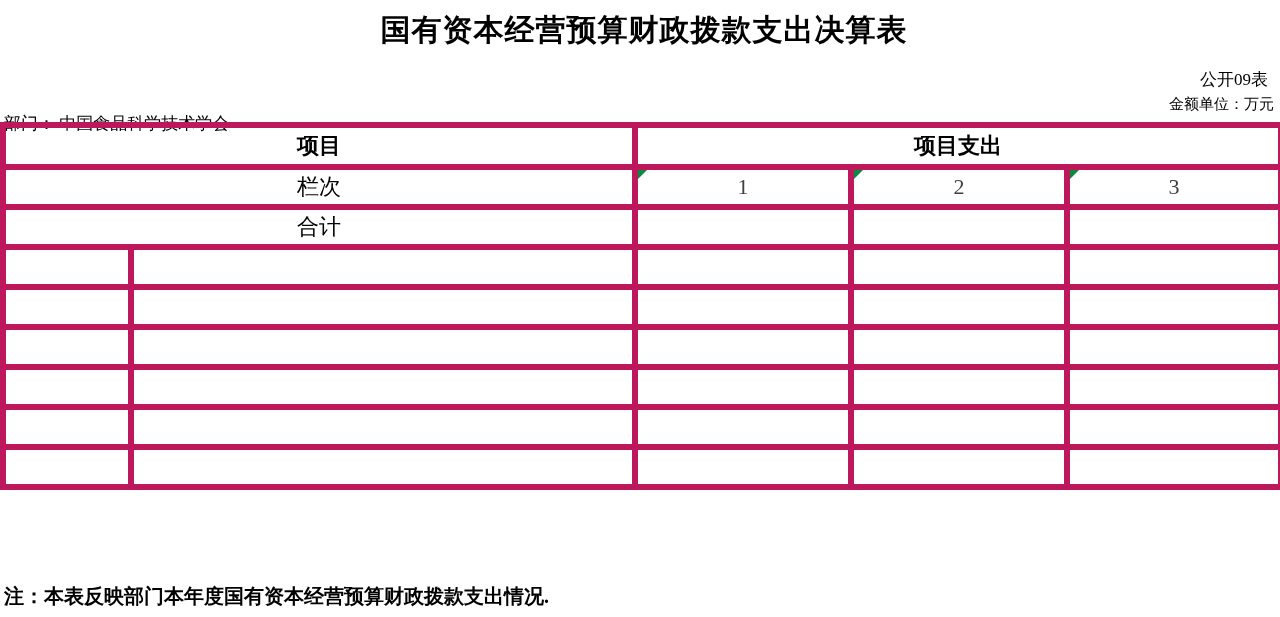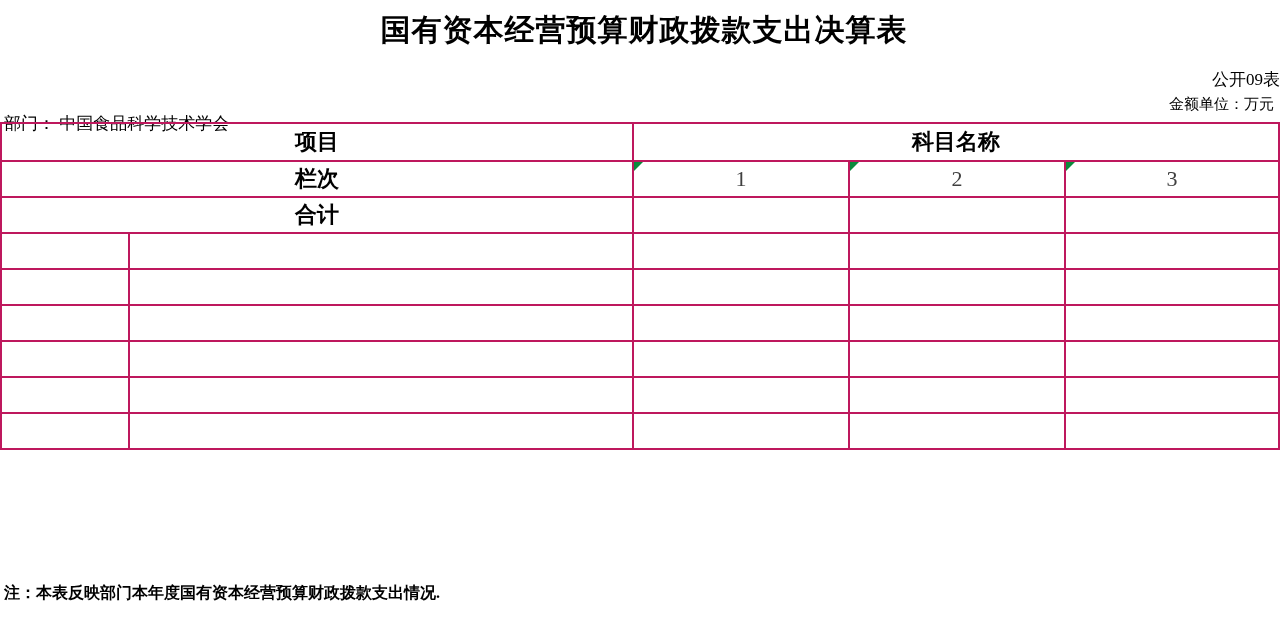--- a/index.html
+++ b/index.html
@@ -24,21 +24,21 @@
   .doc-title {
     text-align: center;
     font-size: 30px;
     font-weight: bold;
     letter-spacing: 1px;
     margin: 10px 0 4px 8px;
     font-family: Liberation Serif, serif;
   }
   .sheet-no {
     position: absolute;
-    right: 0;
+    right: 12px;
     top: 58px;
     font-size: 17px;
   }
   .meta-row {
     position: absolute;
     top: 85px;
     left: 0;
     width: 1280px;
     height: 24px;
   }
@@ -58,21 +58,21 @@
   }
   table.main {
     position: absolute;
     top: 112px;
     left: 0px;
     width: 1278px;
     border-collapse: collapse;
     table-layout: fixed;
   }
   table.main td {
-    border: 2px solid #be185d;
+    border: 6px solid #be185d;
     padding: 0;
     text-align: center;
     vertical-align: middle;
     font-size: 22px;
     font-family: "Liberation Serif", "DejaVu Serif", serif;
   }
   .head-cell {
     font-weight: bold;
     height: 36px;
   }
@@ -81,21 +81,21 @@
     height: 108px;
   }
   .code-cell {
     font-weight: bold;
     font-size: 21px;
     line-height: 1.15;
     text-align: left;
     padding-left: 3px !important;
   }
   .row-label {
-    font-weight: bold;
+    font-weight: normal;
     height: 34px;
   }
   .num-head {
     color: #404040;
     font-size: 21px;
     font-weight: normal;
   }
   .empty-row td {
     height: 34px;
   }
@@ -107,21 +107,21 @@
     position: absolute;
     top: 0;
     left: 0;
     border-top: 9px solid #0a8a3c;
     border-right: 9px solid transparent;
   }
   .note {
     position: absolute;
     left: 4px;
     top: 573px;
-    font-size: 16px;
+    font-size: 20px;
     font-weight: bold;
     white-space: nowrap;
   }
 </style>
 </head>
 <body>
 
 <div class="page">
 
   <div class="doc-title">国有资本经营预算财政拨款支出决算表</div>
@@ -140,21 +140,21 @@
     <colgroup>
       <col style="width:128px">
       <col style="width:504px">
       <col style="width:216px">
       <col style="width:216px">
       <col style="width:214px">
     </colgroup>
     <tbody>
       <tr>
         <td class="head-cell" colspan="2">项目</td>
-        <td class="head-cell" colspan="3">科目名称</td>
+        <td class="head-cell" colspan="3">项目支出</td>
       </tr>
       <tr>
         <td class="row-label" colspan="2">栏次</td>
         <td class="row-label num-head corner">1</td>
         <td class="row-label num-head corner">2</td>
         <td class="row-label num-head corner">3</td>
       </tr>
       <tr>
         <td class="row-label" colspan="2">合计</td>
         <td class="row-label"></td>

